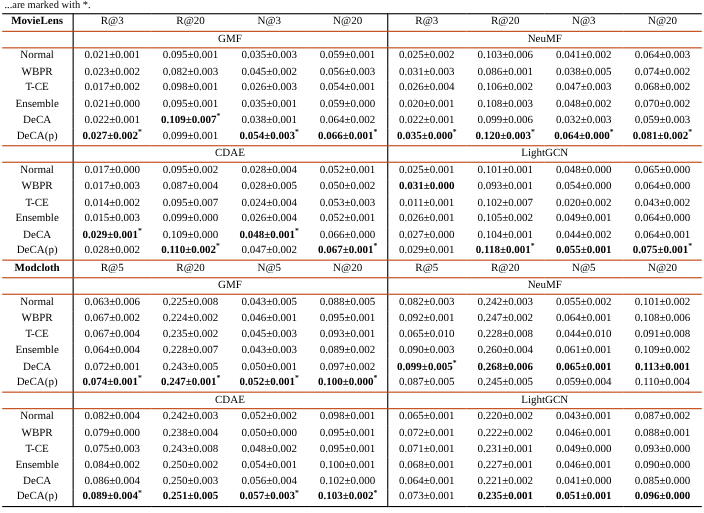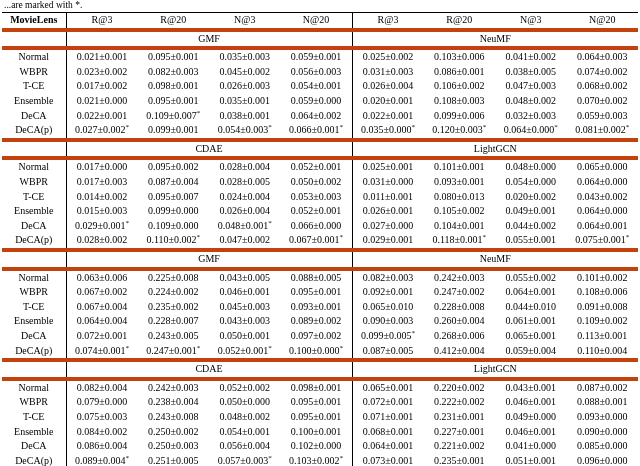--- a/index.html
+++ b/index.html
@@ -31,24 +31,24 @@
     font-size: 10px;
     font-weight: normal;
     text-align: center;
     padding: 1.1px 0;
     line-height: 12.4px;
     white-space: nowrap;
     overflow: hidden;
   }
   .sec-label { font-weight: bold; }
   .v-r { border-right: 1px solid #000; }
-  .h-b { border-bottom: 4px solid #c2410c; }
+  .h-b { border-bottom: 1px solid #c2410c; }
   .thick-t { border-top: 1.5px solid #000; }
   .thick-b { border-bottom: 1.5px solid #000; }
-  .bold { font-weight: normal; }
+  .bold { font-weight: bold; }
   sup { font-size: 7px; line-height: 0; vertical-align: super; }
 </style>
 </head>
 <body>
 
 <div class="page">
   <div class="caption">...are marked with *.</div>
 
   <table>
     <colgroup>
@@ -172,21 +172,21 @@
           <td>0.054±0.000</td>
           <td>0.064±0.000</td>
         </tr>
         <tr>
           <td class="v-r">T-CE</td>
           <td>0.014±0.002</td>
           <td>0.095±0.007</td>
           <td>0.024±0.004</td>
           <td class="v-r">0.053±0.003</td>
           <td>0.011±0.001</td>
-          <td>0.080±0.013</td>
+          <td>0.102±0.007</td>
           <td>0.020±0.002</td>
           <td>0.043±0.002</td>
         </tr>
         <tr>
           <td class="v-r">Ensemble</td>
           <td>0.015±0.003</td>
           <td>0.099±0.000</td>
           <td>0.026±0.004</td>
           <td class="v-r">0.052±0.001</td>
           <td>0.026±0.001</td>
@@ -210,20 +210,31 @@
           <td class=" h-b">0.028±0.002</td>
           <td class="h-b bold">0.110±0.002<sup>*</sup></td>
           <td class=" h-b">0.047±0.002</td>
           <td class="v-r h-b bold">0.067±0.001<sup>*</sup></td>
           <td class=" h-b">0.029±0.001</td>
           <td class="h-b bold">0.118±0.001<sup>*</sup></td>
           <td class="h-b bold">0.055±0.001</td>
           <td class="h-b bold">0.075±0.001<sup>*</sup></td>
         </tr>
         <tr>
+          <th class="v-r sec-label thick-t h-b">Modcloth</th>
+          <th class="thick-t h-b">R@5</th>
+          <th class="thick-t h-b">R@20</th>
+          <th class="thick-t h-b">N@5</th>
+          <th class="v-r thick-t h-b">N@20</th>
+          <th class="thick-t h-b">R@5</th>
+          <th class="thick-t h-b">R@20</th>
+          <th class="thick-t h-b">N@5</th>
+          <th class="thick-t h-b">N@20</th>
+        </tr>
+        <tr>
           <td class="v-r h-b"></td>
           <td class="v-r h-b" colspan="4">GMF</td>
           <td class="h-b" colspan="4">NeuMF</td>
         </tr>
         <tr>
           <td class="v-r">Normal</td>
           <td>0.063±0.006</td>
           <td>0.225±0.008</td>
           <td>0.043±0.005</td>
           <td class="v-r">0.088±0.005</td>
@@ -276,21 +287,21 @@
           <td class="bold">0.065±0.001</td>
           <td class="bold">0.113±0.001</td>
         </tr>
         <tr>
           <td class="v-r h-b">DeCA(p)</td>
           <td class="h-b bold">0.074±0.001<sup>*</sup></td>
           <td class="h-b bold">0.247±0.001<sup>*</sup></td>
           <td class="h-b bold">0.052±0.001<sup>*</sup></td>
           <td class="v-r h-b bold">0.100±0.000<sup>*</sup></td>
           <td class=" h-b">0.087±0.005</td>
-          <td class=" h-b">0.412±0.004</td>
+          <td class=" h-b">0.245±0.005</td>
           <td class=" h-b">0.059±0.004</td>
           <td class=" h-b">0.110±0.004</td>
         </tr>
         <tr>
           <td class="v-r h-b"></td>
           <td class="v-r h-b" colspan="4">CDAE</td>
           <td class="h-b" colspan="4">LightGCN</td>
         </tr>
         <tr>
           <td class="v-r">Normal</td>

